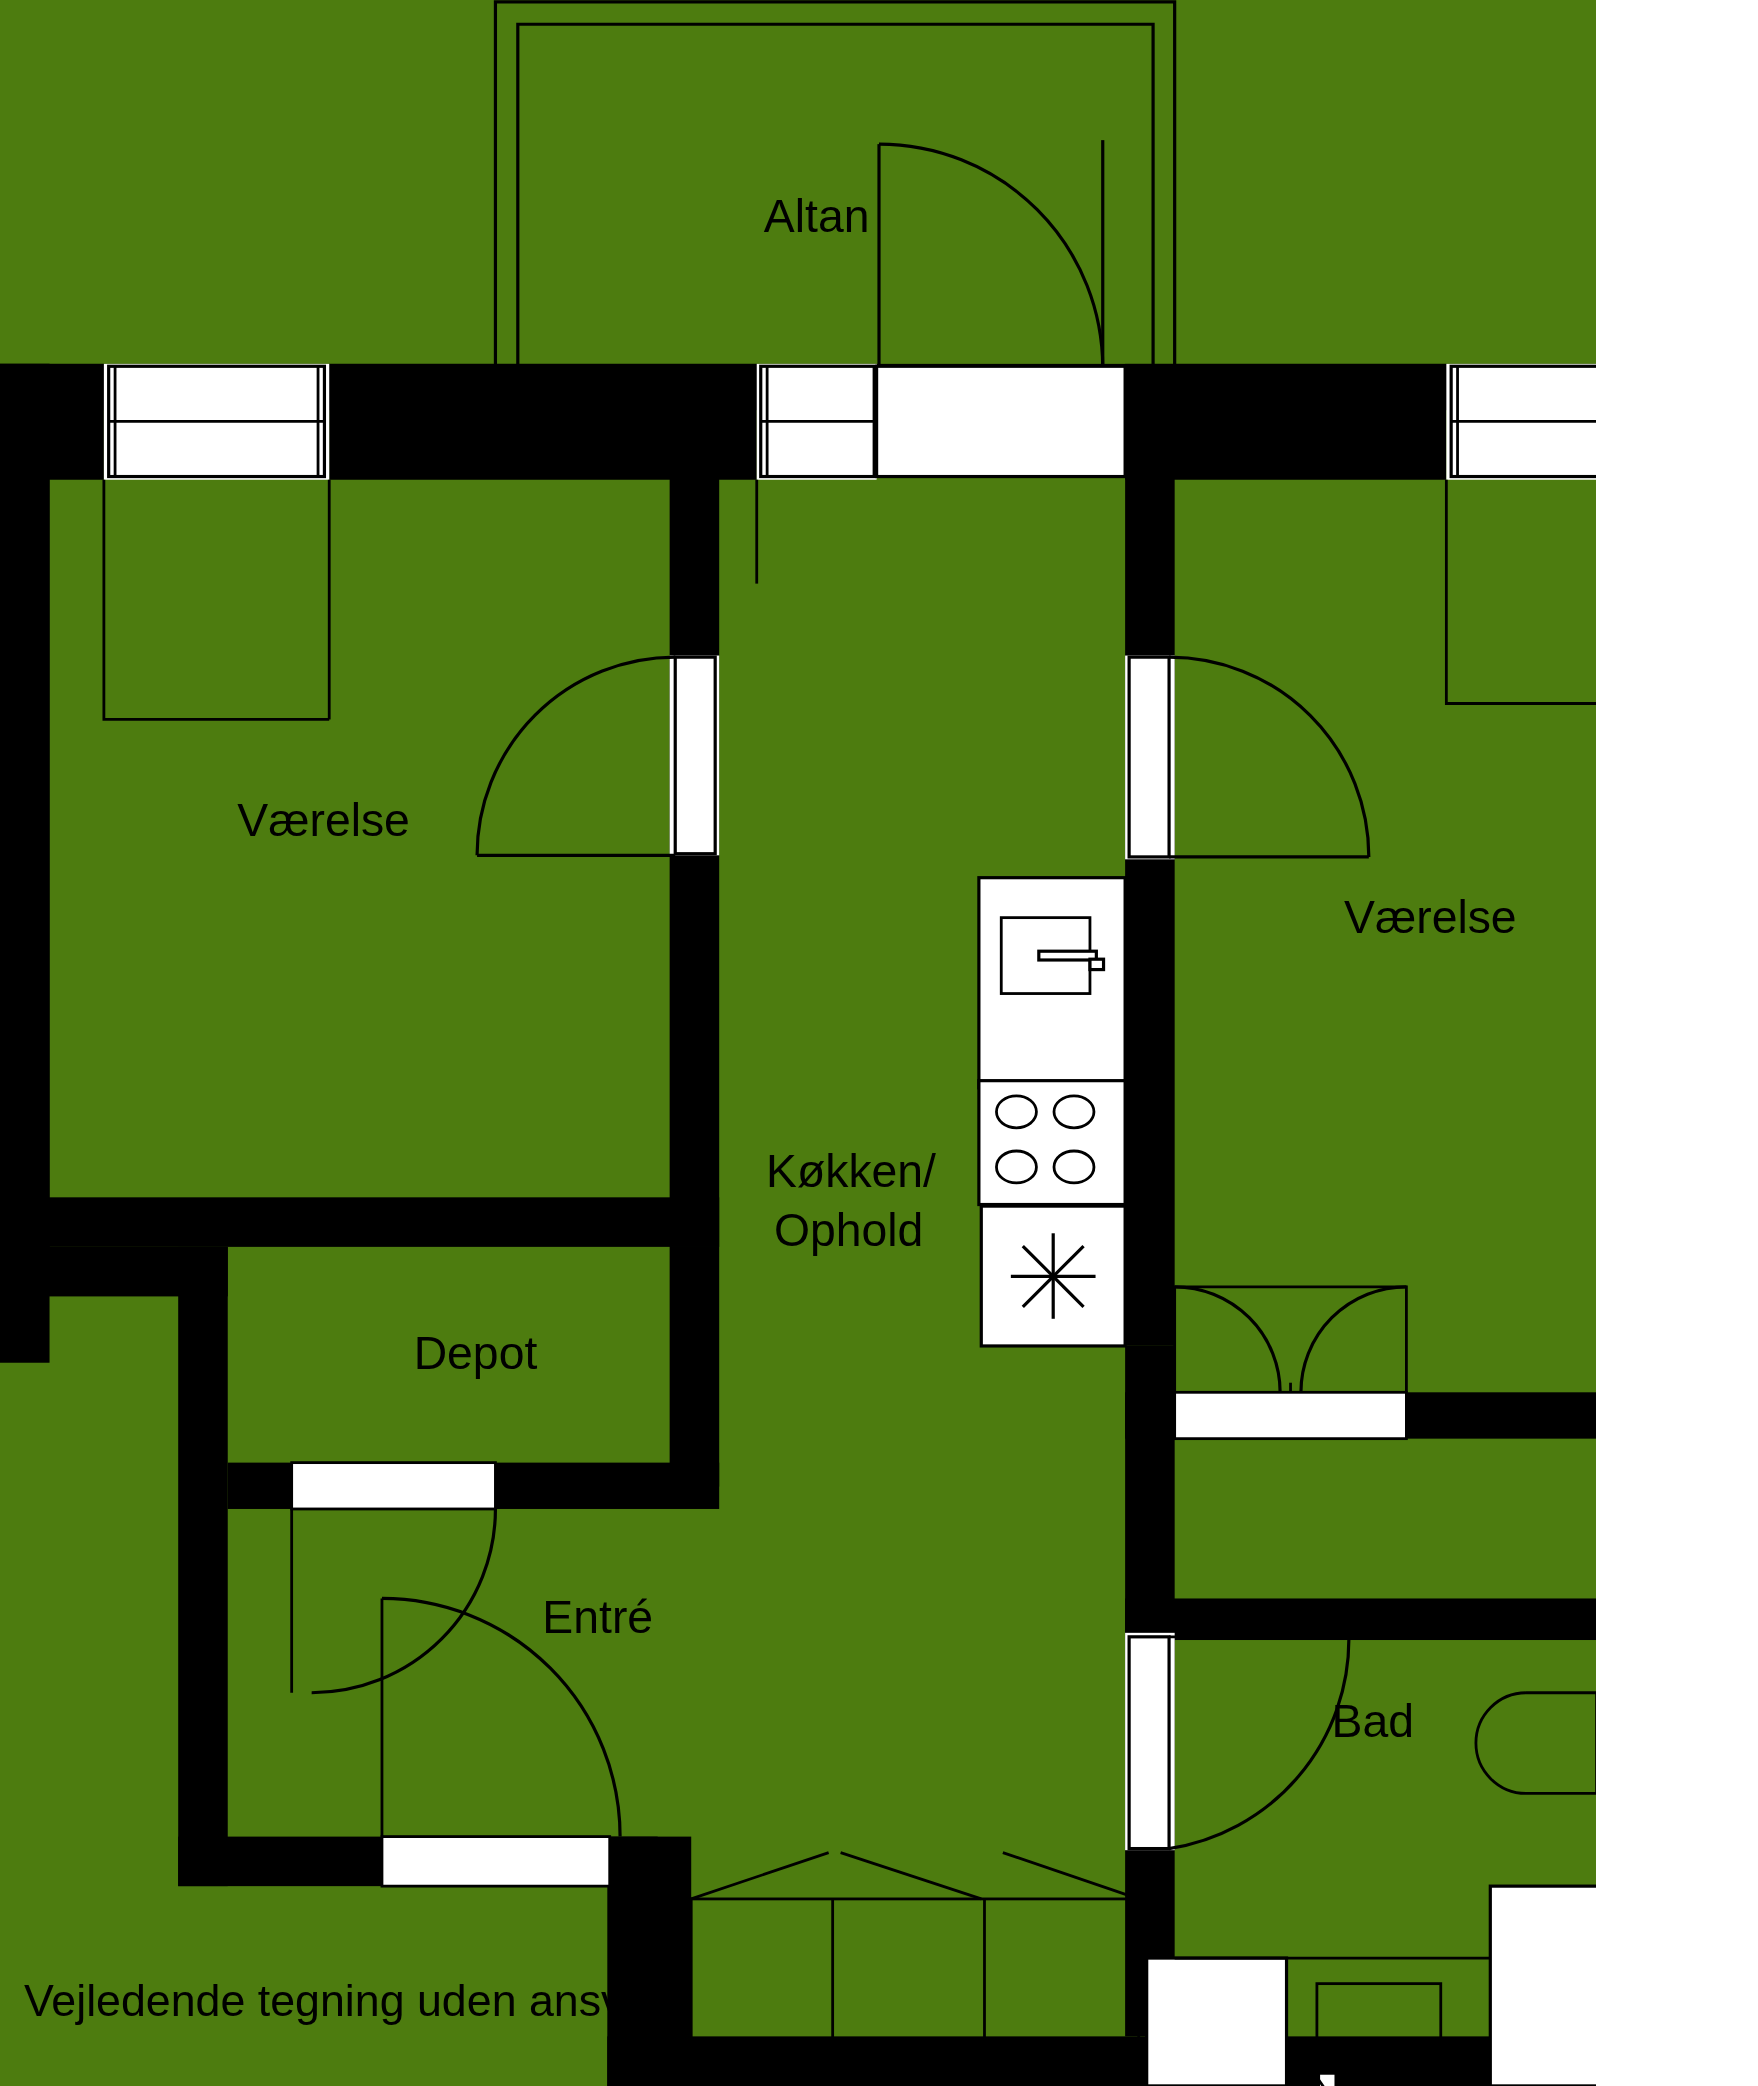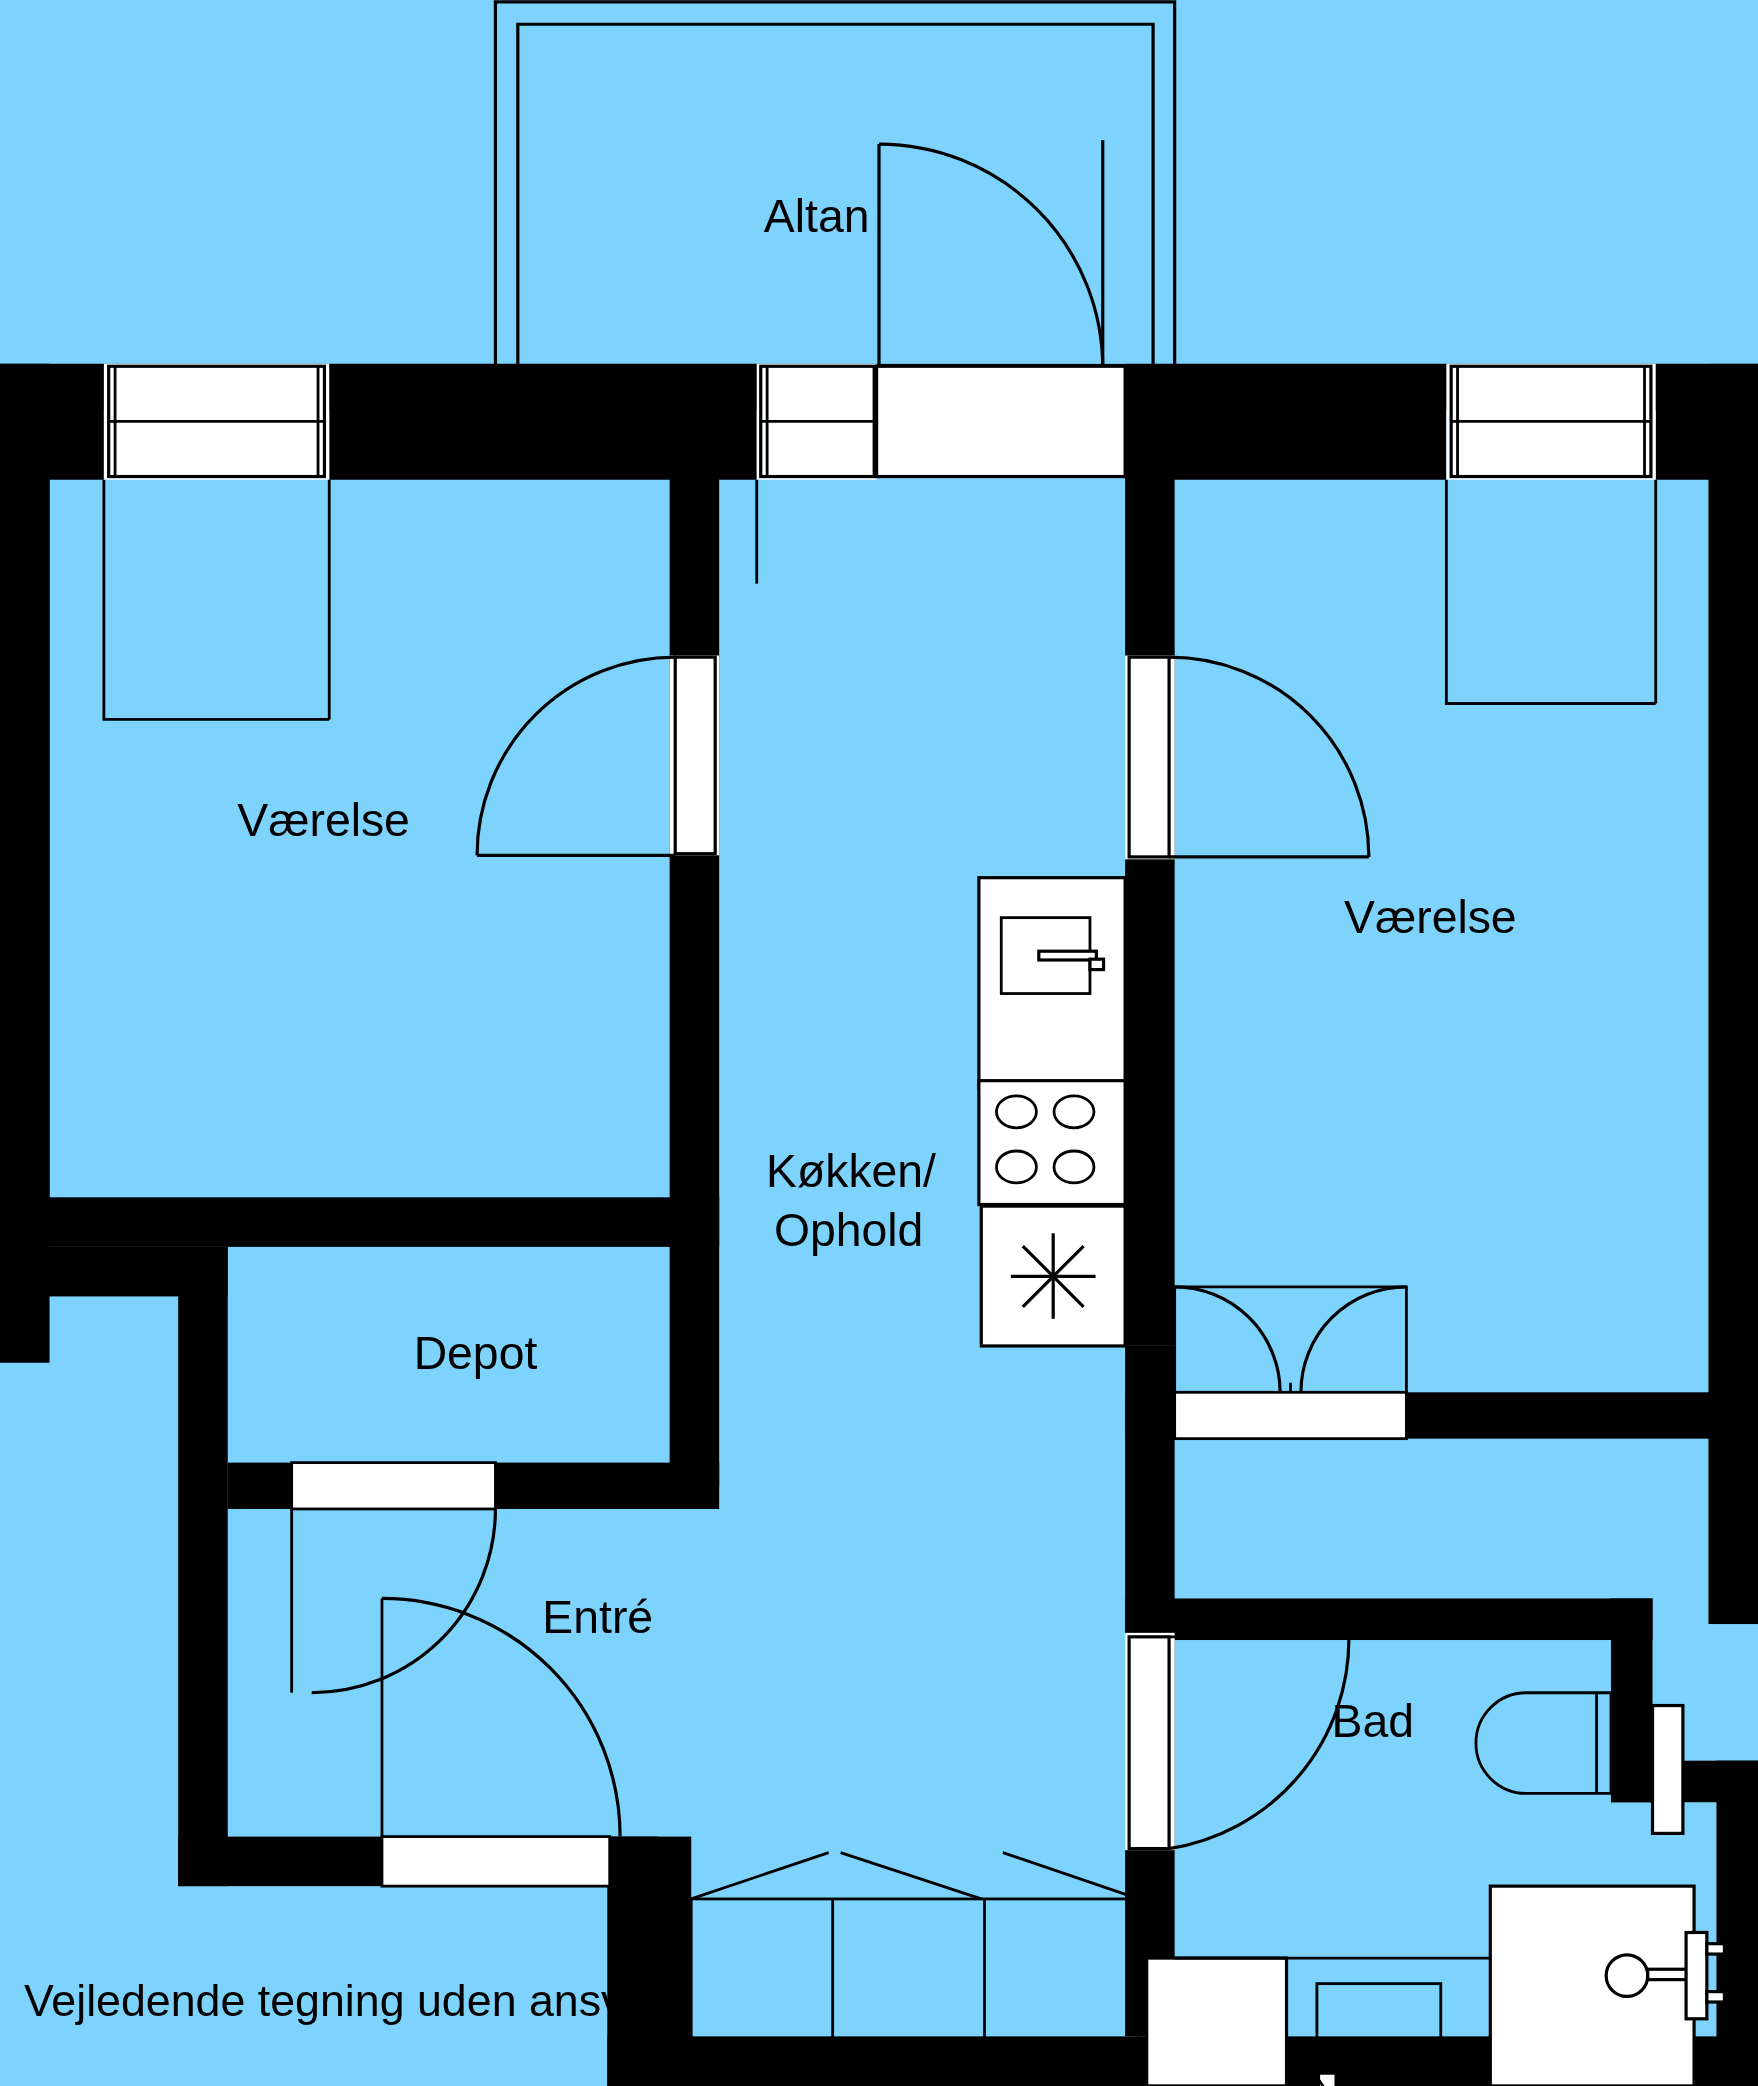--- a/index.html
+++ b/index.html
@@ -1,21 +1,21 @@
 <!DOCTYPE html>
 <html style="font-size:12.8px"><head>
 <meta charset="utf-8">
 <style>
   html,body{margin:0;padding:0;background:#ffffff;}
   body{font-family:"Liberation Sans", sans-serif;}
   #plan-wrap{
     position:relative;
-    width:1758px;
+    width:1596px;
     height:2087px;
-    background:#7dd3fc;
+    background:#4d7c0f;
     overflow:hidden;
   }
   svg#floorplan{display:block;width:1758px;height:2087px;}
   .wall{fill:#000000;}
   .thin2{fill:none;stroke:#000000;stroke-width:4;}
   .thin3{fill:none;stroke:#000000;stroke-width:3.5;}
   .fillwhite2{fill:#ffffff;stroke:#000000;stroke-width:4;}
   .swing{fill:none;stroke:#000000;stroke-width:4;}
   .roomlabel{
     font-family:"Liberation Sans", sans-serif;

